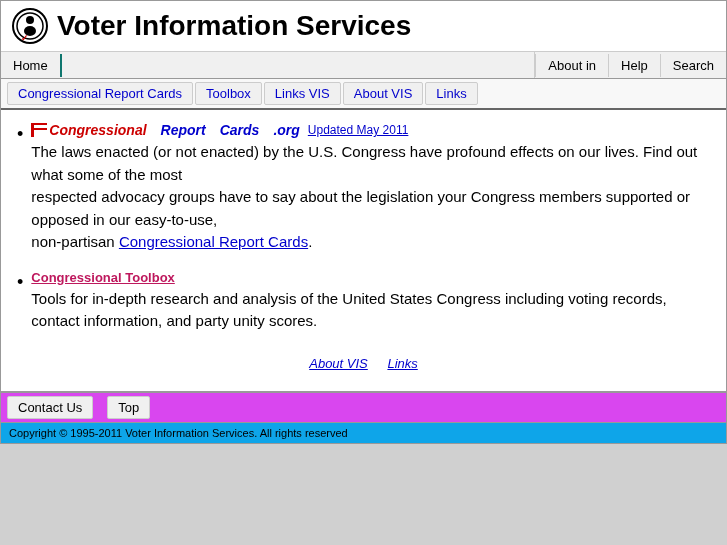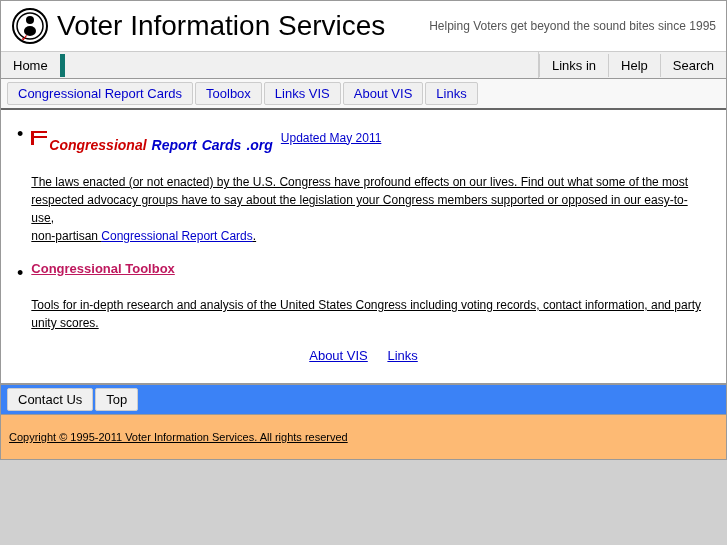--- a/index.html
+++ b/index.html
@@ -28,40 +28,40 @@
       display: flex;
       align-items: center;
       gap: 8px;
     }
     .logo-icon {
       width: 38px;
       height: 38px;
     }
     .site-title {
       font-size: 28px;
-      font-weight: normal;
+      font-weight: bold;
       color: #000;
     }
     .tagline {
       font-size: 12px;
       color: #555;
     }
 
     
     .top-nav {
       display: flex;
       align-items: center;
       border-bottom: 1px solid #999;
       background: #f0f0f0;
       padding: 0;
     }
     .top-nav-item {
       padding: 4px 12px;
       font-size: 13px;
-      border-right: 5px solid #0f766e;
+      border-right: 2px solid #0f766e;
       cursor: pointer;
       color: #000;
       background: #f0f0f0;
     }
     .top-nav-spacer { flex: 1; border-right: 1px solid #ccc; height: 100%; min-height: 26px; }
     .top-nav-right {
       display: flex;
     }
     .top-nav-right .top-nav-item {
       border-right: none;
@@ -103,91 +103,89 @@
       font-size: 18px;
       margin-right: 8px;
       margin-top: 2px;
       color: #000;
     }
     .bullet-content { flex: 1; }
 
     .crc-logo {
       display: inline-flex;
       align-items: center;
-      gap: 5px;
+      gap: 14px;
       text-decoration: none;
-      margin-top: 15px;
     }
     .updated-text {
       font-size: 12px;
       color: #0000cc;
       text-decoration: underline;
       margin-left: 8px;
     }
     .crc-inline-link {
       color: #0000cc;
       text-decoration: underline;
       cursor: pointer;
     }
     .item-description {
-      font-size: 12px;
+      font-size: 15px;
       color: #000;
       line-height: 1.5;
-      margin-top: 20px;
-      text-decoration: underline;
+      margin-top: 3px;
     }
 
     .toolbox-title {
       font-size: 13px;
       font-weight: bold;
       color: #be185d;
       text-decoration: underline;
       cursor: pointer;
     }
 
     
     .center-links {
       text-align: center;
-      margin: 16px 0 8px 0;
+      margin: 23px 0 8px 0;
+      font-style: italic;
     }
     .center-link {
       color: #0000cc;
       text-decoration: underline;
       cursor: pointer;
       font-size: 13px;
       margin: 0 8px;
     }
 
     
     .footer-nav {
       display: flex;
       align-items: flex-end;
       border-top: 1px solid #999;
       border-bottom: 1px solid #999;
-      background: #3b82f6;
+      background: #d946ef;
       padding: 3px 6px;
-      gap: 2px;
+      gap: 14px;
     }
     .footer-nav-item {
       padding: 3px 10px;
       font-size: 13px;
       color: #000;
       cursor: pointer;
       border: 1px solid #ccc;
       background: #f0f0f0;
       border-radius: 2px;
     }
 
     
     .copyright {
-      padding: 16px 8px;
+      padding: 4px 8px;
       font-size: 11px;
       color: #000;
-      background: #fdba74;
-      text-decoration: underline;
+      background: #0ea5e9;
     }
   </style>
 </head>
 <body>
 
 <div id="app">
 
   <div class="header">
     <div class="header-left">
 
@@ -195,28 +193,27 @@
         <circle cx="19" cy="19" r="17" fill="white" stroke="#000" stroke-width="2"></circle>
         <circle cx="19" cy="19" r="13" fill="white" stroke="#000" stroke-width="1.5"></circle>
 
         <circle cx="19" cy="13" r="4" fill="#000"></circle>
         <ellipse cx="19" cy="24" rx="6" ry="5" fill="#000"></ellipse>
 
         <text x="10" y="34" font-size="9" fill="#cc0000" font-weight="bold">✓</text>
       </svg>
       <span class="site-title">Voter Information Services</span>
     </div>
-    <span class="tagline">Helping Voters get beyond the sound bites since 1995</span>
   </div>
 
   <div class="top-nav">
     <div class="top-nav-item">Home</div>
     <div class="top-nav-spacer"></div>
     <div class="top-nav-right">
-      <div class="top-nav-item">Links in</div>
+      <div class="top-nav-item">About in</div>
       <div class="top-nav-item">Help</div>
       <div class="top-nav-item">Search</div>
     </div>
   </div>
 
   <div class="sub-nav">
     <div class="sub-nav-item">Congressional Report Cards</div>
     <div class="sub-nav-item">Toolbox</div>
     <div class="sub-nav-item">Links VIS</div>
     <div class="sub-nav-item">About VIS</div>

